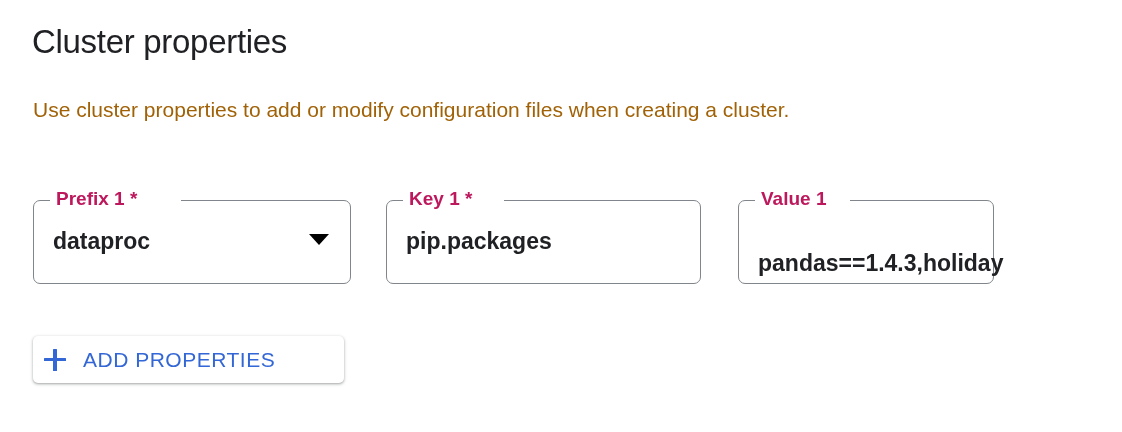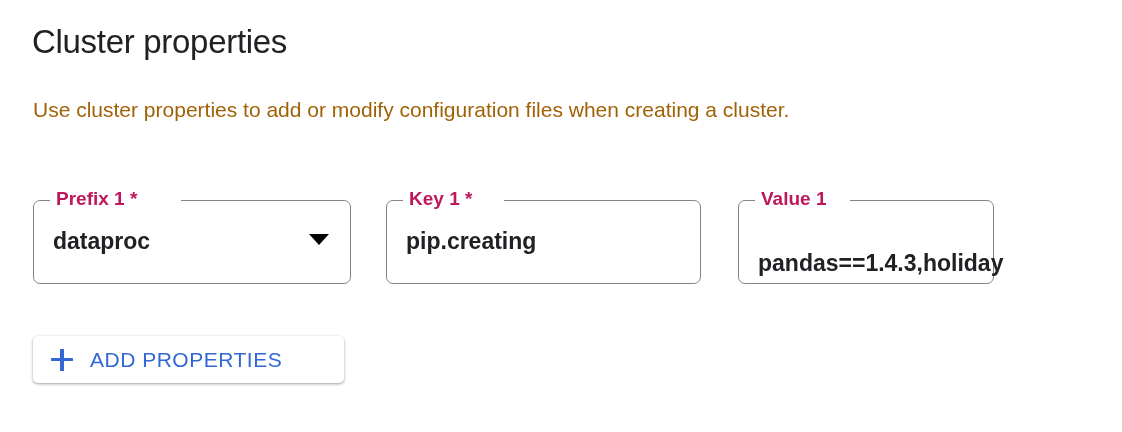--- a/index.html
+++ b/index.html
@@ -127,21 +127,21 @@
     left: 33px;
     top: 336px;
     width: 311px;
     height: 47px;
     background: #ffffff;
     border: none;
     border-radius: 5px;
     box-shadow: 0 1px 2px 0 rgba(60,64,67,0.30), 0 1px 3px 1px rgba(60,64,67,0.15);
     display: flex;
     align-items: center;
-    padding: 0 17px;
+    padding: 0 10px;
     box-sizing: border-box;
     cursor: pointer;
     font-family: "Liberation Sans", sans-serif;
   }
 
   .add-button .plus-icon {
     position: relative;
     width: 24px;
     height: 24px;
     flex: 0 0 24px;
@@ -186,21 +186,21 @@
     <div class="notch"></div>
     <div class="label">Prefix 1 *</div>
     <div class="value">dataproc</div>
     <div class="dropdown-arrow"></div>
   </div>
 
   <div class="field field-key">
     <div class="outline"></div>
     <div class="notch"></div>
     <div class="label">Key 1 *</div>
-    <div class="value">pip.creating</div>
+    <div class="value">pip.packages</div>
   </div>
 
   <div class="field field-value">
     <div class="outline"></div>
     <div class="notch"></div>
     <div class="label">Value 1</div>
     <div class="value">pandas==1.4.3,holiday</div>
   </div>
 
   <button class="add-button">

